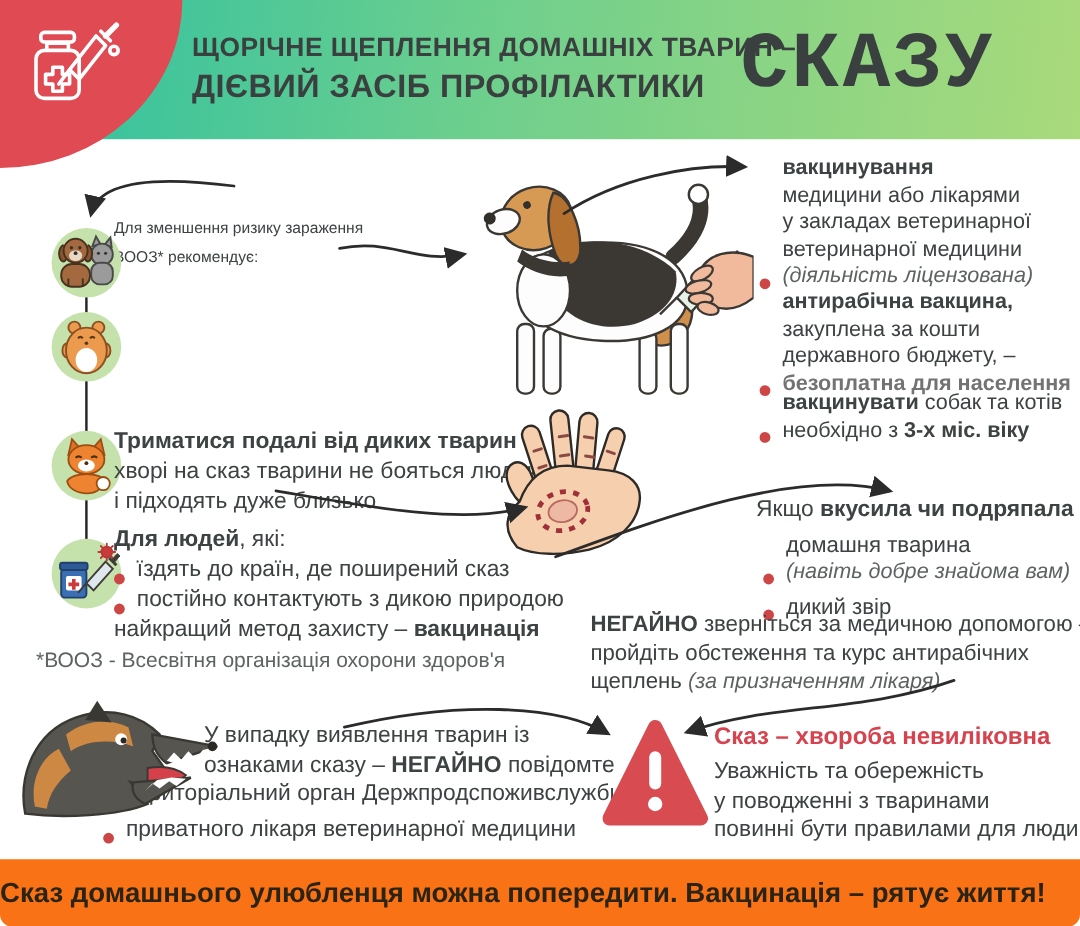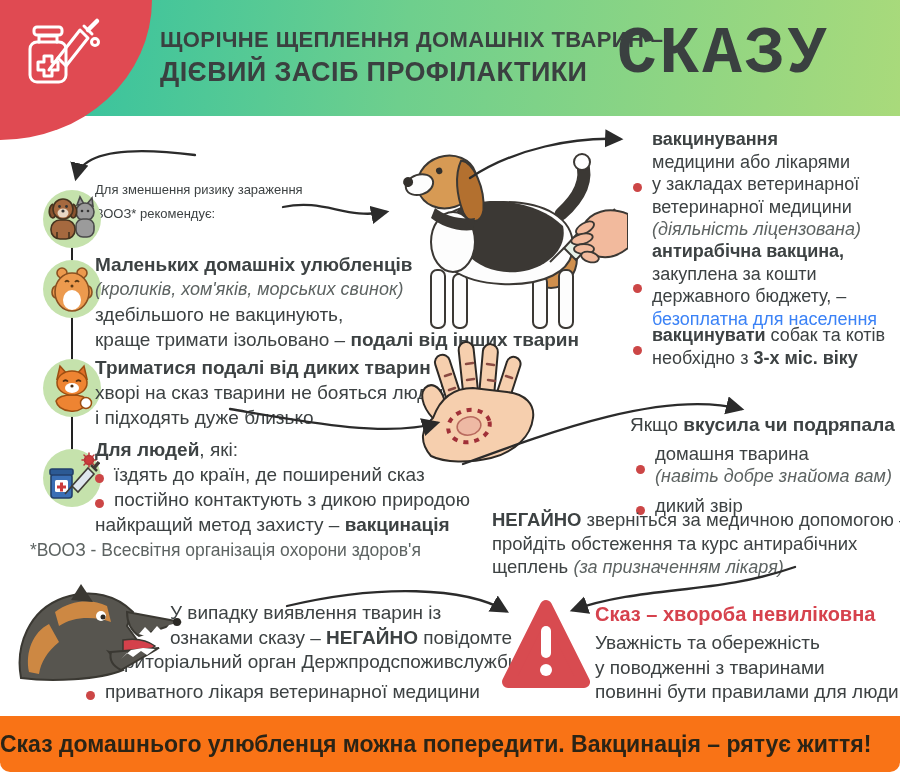--- a/index.html
+++ b/index.html
@@ -28,28 +28,28 @@
   .ic1 { left:43px; top:190px; } .ic2 { left:43px; top:260px; }
   .ic3 { left:43px; top:359px; } .ic4 { left:43px; top:449px; }
   .icon-circle svg { position:absolute; left:1px; top:1px; }
   .item { position:absolute; left:95px; white-space:nowrap; }
   .it1 { top:188px; } .it2 { top:252px; } .it3 { top:355px; } .it4 { top:437px; }
   .red-title { font-size:21px; font-weight:bold; color:#d6424d; }
   .t19 { font-size:19px; line-height:25px; }
   .b { font-weight:bold; }
   .it1 .t19 { margin-top:4px; font-size:19.5px; }
   .ital { font-style:italic; color:#5d6362; font-size:18px; }
-  .bullet-row { display:flex; align-items:center; }
+  .bullet-row { display:flex; align-items:flex-end; }
   .dot { width:9px; height:9px; border-radius:50%; background:#cc4646; margin:8px 10px 0 0; flex:0 0 auto; }
   .footnote { position:absolute; left:30px; top:540px; color:#5d6362; font-size:17.5px; }
   
   .rc { position:absolute; left:633px; width:260px; font-size:18px; line-height:22.5px; }
   .rc1 { top:128px; } .rc2 { top:240px; } .rc3 { top:324px; }
   .rc .bullet-row .dot { margin-top:7px; }
-  .red-bold { color:#3b82f6; font-weight:normal; }
+  .red-bold { color:#737373; font-weight:bold; }
   
   .bite-heading { position:absolute; left:630px; top:414px; font-size:19px; white-space:nowrap; }
   .bite-bullets { position:absolute; left:636px; top:443px; font-size:18.5px; line-height:22px; }
   .bite-bullets .bullet-row { margin-bottom:8px; }
   .urgent { position:absolute; left:492px; top:508px; font-size:18.5px; line-height:23.5px; white-space:nowrap; }
   
   .report-text { position:absolute; left:130px; top:600px; font-size:19px; line-height:25px; white-space:nowrap;margin-left:40px; }
   .report-bullets { position:absolute; left:86px; top:650px; font-size:19px; line-height:23px; white-space:nowrap; }
   .report-bullets .bullet-row { margin-bottom:7px; }
   
@@ -172,26 +172,20 @@
       <g stroke="#3f3b36" stroke-width="1.6" fill="none">
         <path d="M44,18 L50,24 L34,42 L28,36 Z" fill="#dfe7ee"></path>
         <path d="M28,36 L21,44"></path>
         <path d="M47,15 L53,21" stroke-width="2.5"></path>
         <path d="M50,18 L55,12" stroke-width="3.5"></path>
       </g>
     </svg>
   </div>
 
 
-  <div class="item it2 t19">
-    <div class="b">Маленьких домашніх улюбленців</div>
-    <div class="ital">(кроликів, хом'яків, морських свинок)</div>
-    <div>здебільшого не вакцинують,</div>
-    <div><span>краще тримати ізольовано – </span><span class="b">подалі від інших тварин</span></div>
-  </div>
 
   <div class="item it3 t19">
     <div class="b">Триматися подалі від диких тварин –</div>
     <div>хворі на сказ тварини не бояться людей</div>
     <div>і підходять дуже близько</div>
   </div>
 
   <div class="item it4 t19">
     <div><span class="b">Для людей</span><span>, які:</span></div>
     <div class="bullet-row">

